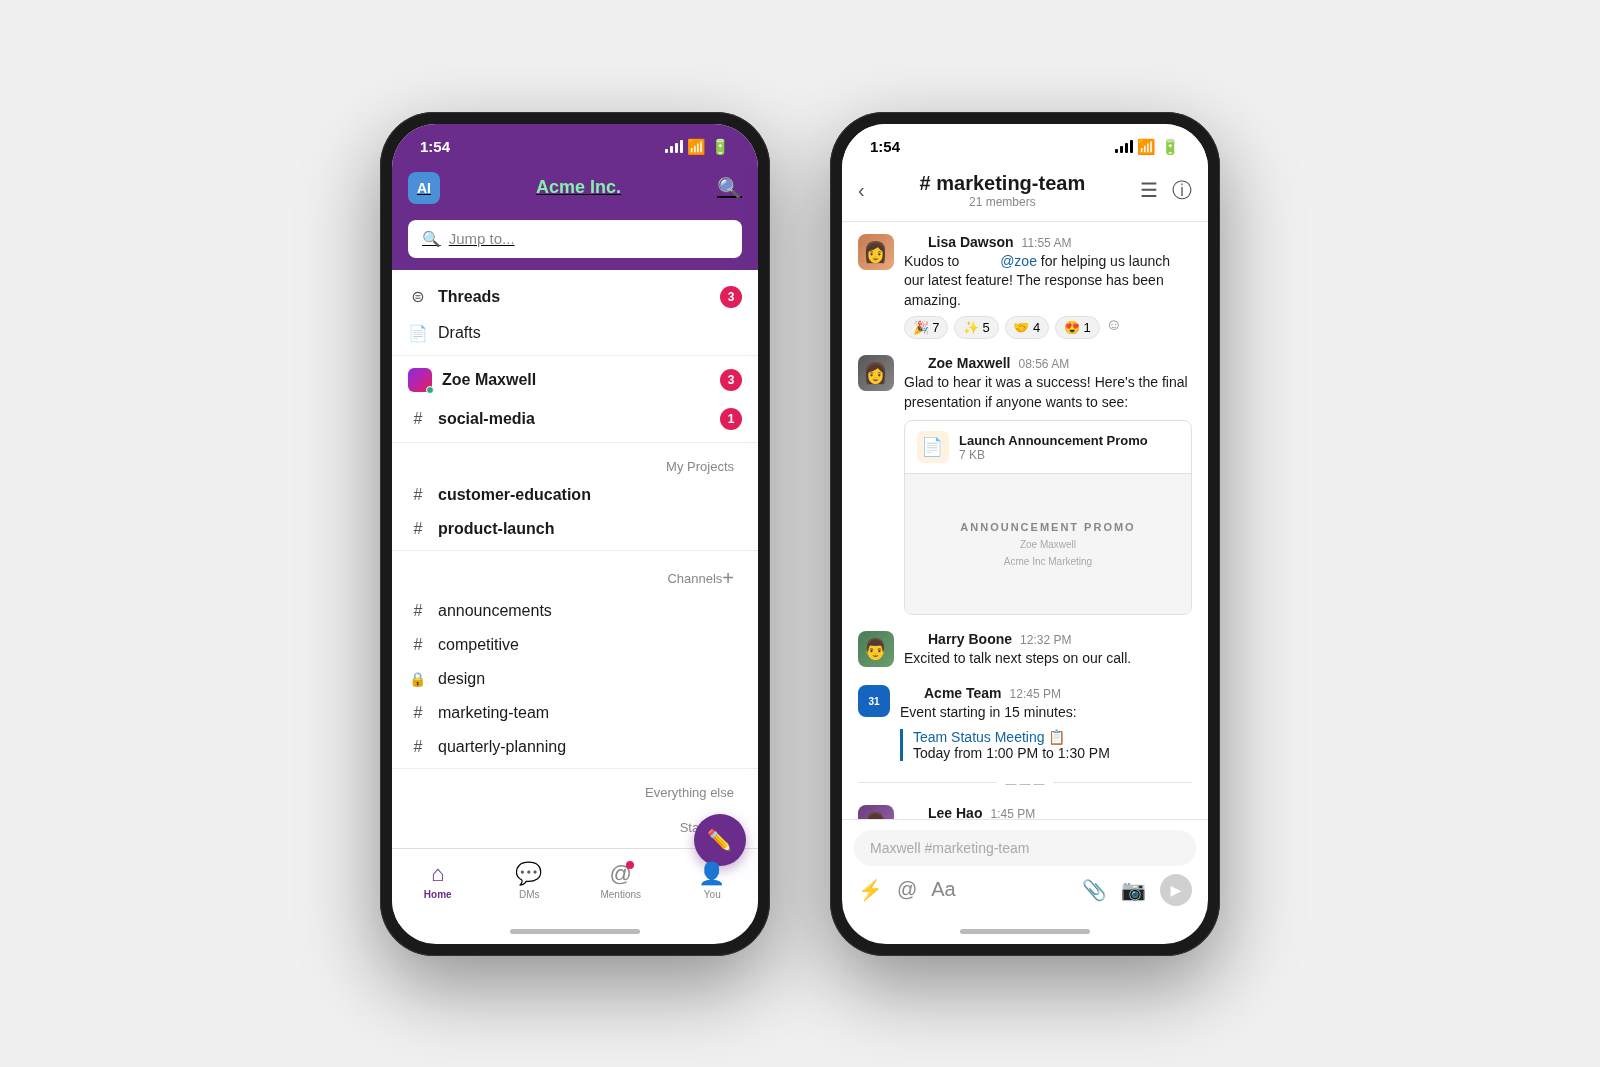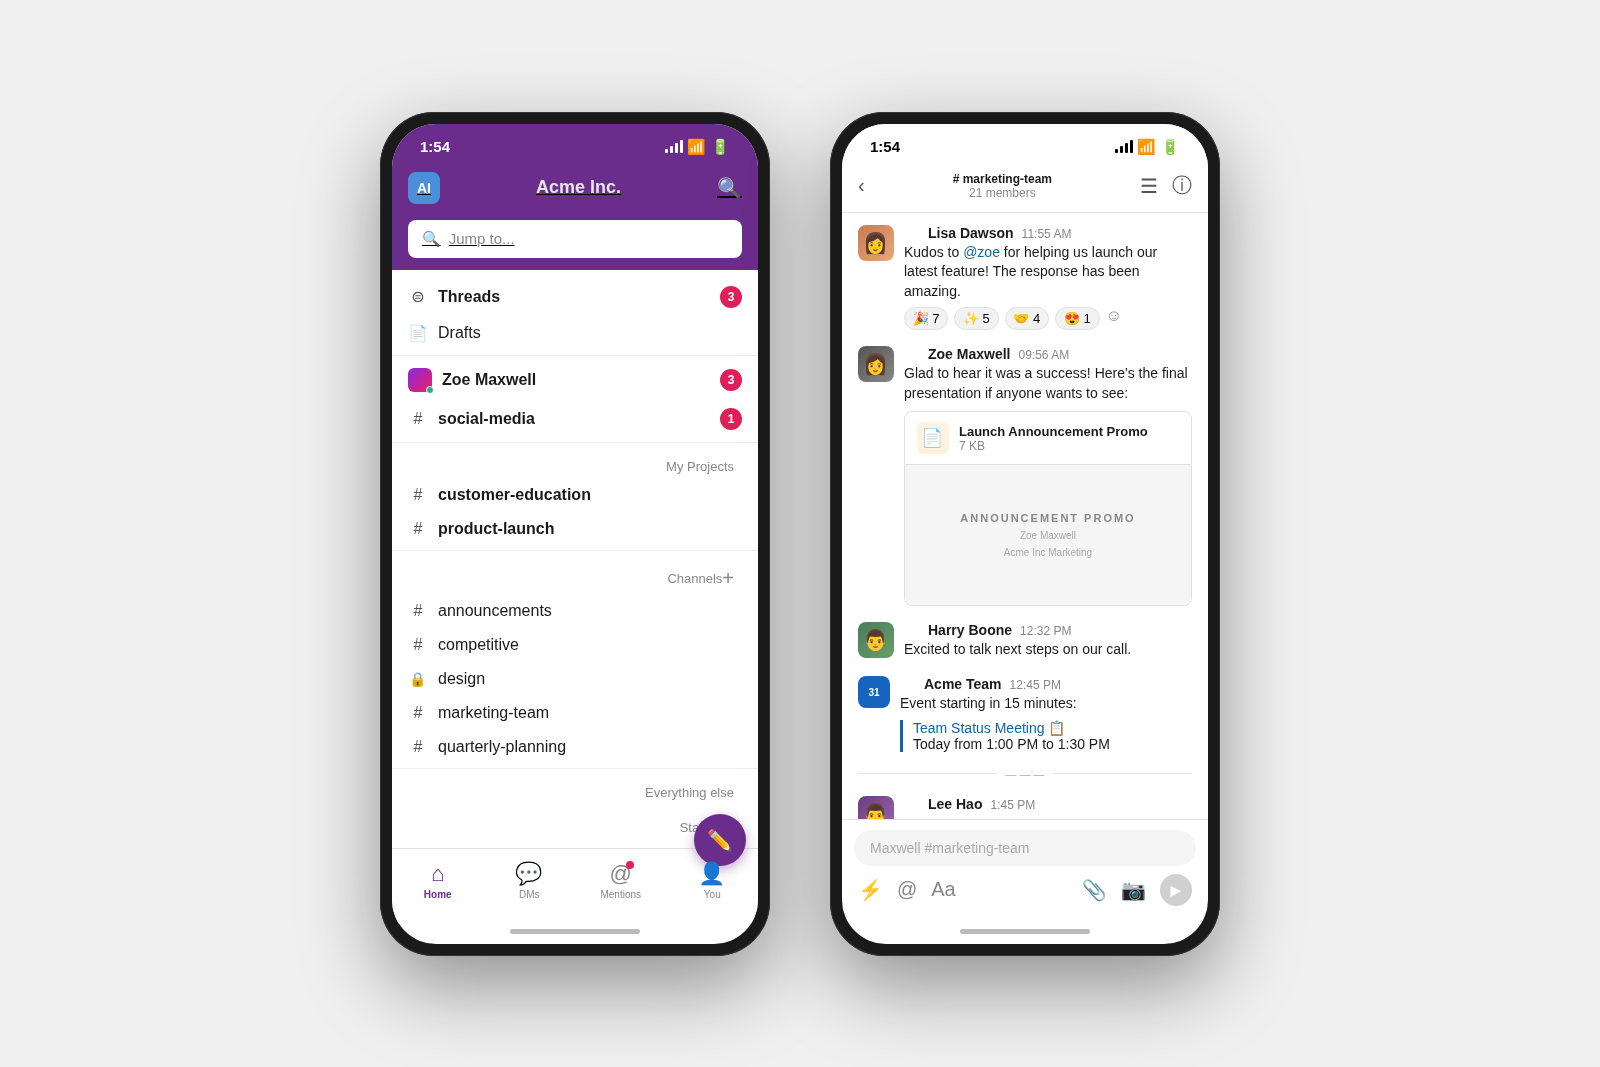--- a/index.html
+++ b/index.html
@@ -89,21 +89,21 @@
       background: #4a90d9;
       border-radius: 8px;
       display: flex;
       align-items: center;
       justify-content: center;
       color: #fff;
       font-weight: 700;
       font-size: 14px;
     }
     .workspace-name {
-      color: #e5e5e5;
+      color: #86efac;
       font-size: 18px;
       font-weight: 700;
     }
     .search-icon-header {
       color: #fff;
       font-size: 20px;
     }
     .search-box {
       background: #fff;
       border-radius: 8px;
@@ -240,21 +240,21 @@
     .channel-header-row {
       display: flex;
       align-items: center;
       justify-content: space-between;
     }
     .back-btn { font-size: 20px; color: #555; }
     .channel-title-block {
       text-align: center;
     }
     .channel-name-header {
-      font-size: 12px;
+      font-size: 20px;
       font-weight: 700;
       color: #1a1a1a;
     }
     .channel-members {
       font-size: 12px;
       color: #888;
     }
     .header-actions {
       display: flex;
       gap: 14px;
@@ -307,20 +307,21 @@
       font-size: 12px;
       color: #888;
     }
     .msg-text {
       font-size: 14px;
       color: #1a1a1a;
       line-height: 1.4;
     }
     .mention {
       color: #1264a3;
+      margin-left: 37px;
     }
     .reactions {
       display: flex;
       gap: 6px;
       margin-top: 6px;
       flex-wrap: wrap;
     }
     .reaction {
       background: #f2f2f2;
       border-radius: 14px;
@@ -725,21 +726,21 @@
         </div>
       </div>
 
       <div class="message-row">
         <div class="avatar zoe-avatar-large" style="background:linear-gradient(135deg,#555,#888);">
           <span style="font-size:20px;">👩</span>
         </div>
         <div class="msg-content">
           <div class="msg-header">
             <span class="msg-author">Zoe Maxwell</span>
-            <span class="msg-time">09:56 AM</span>
+            <span class="msg-time">08:56 AM</span>
           </div>
           <div class="msg-text">Glad to hear it was a success! Here's the final presentation if anyone wants to see:</div>
           <div class="file-attachment">
             <div class="file-info">
               <div class="file-icon">📄</div>
               <div>
                 <div class="file-name">Launch Announcement Promo</div>
                 <div class="file-size">7 KB</div>
               </div>
             </div>

